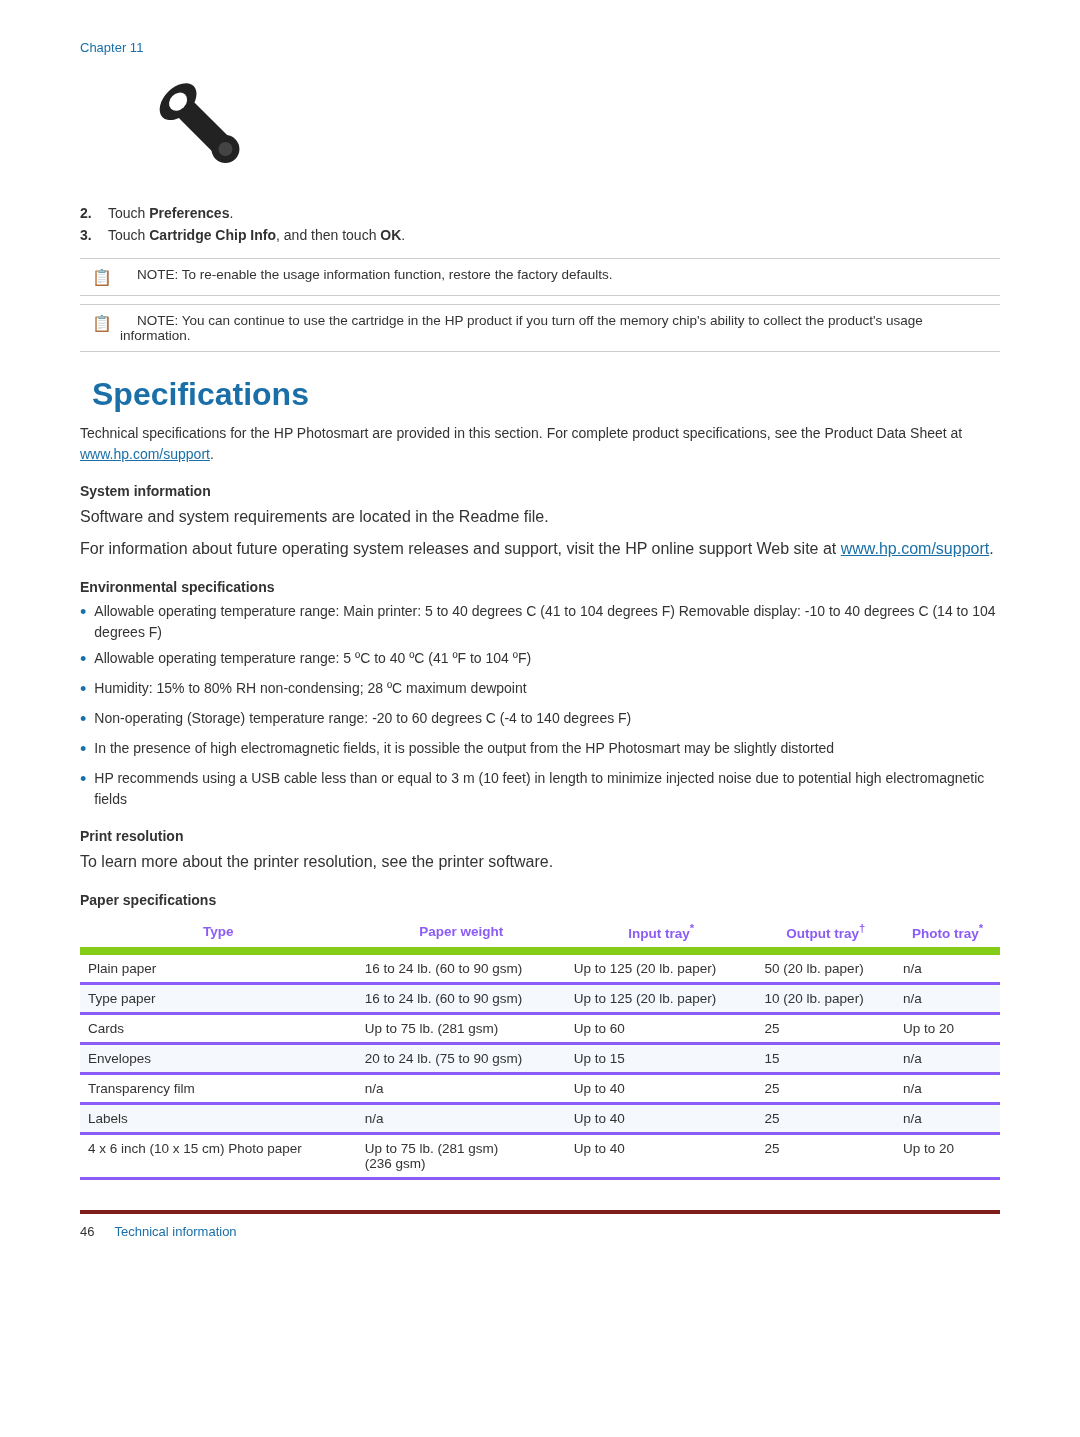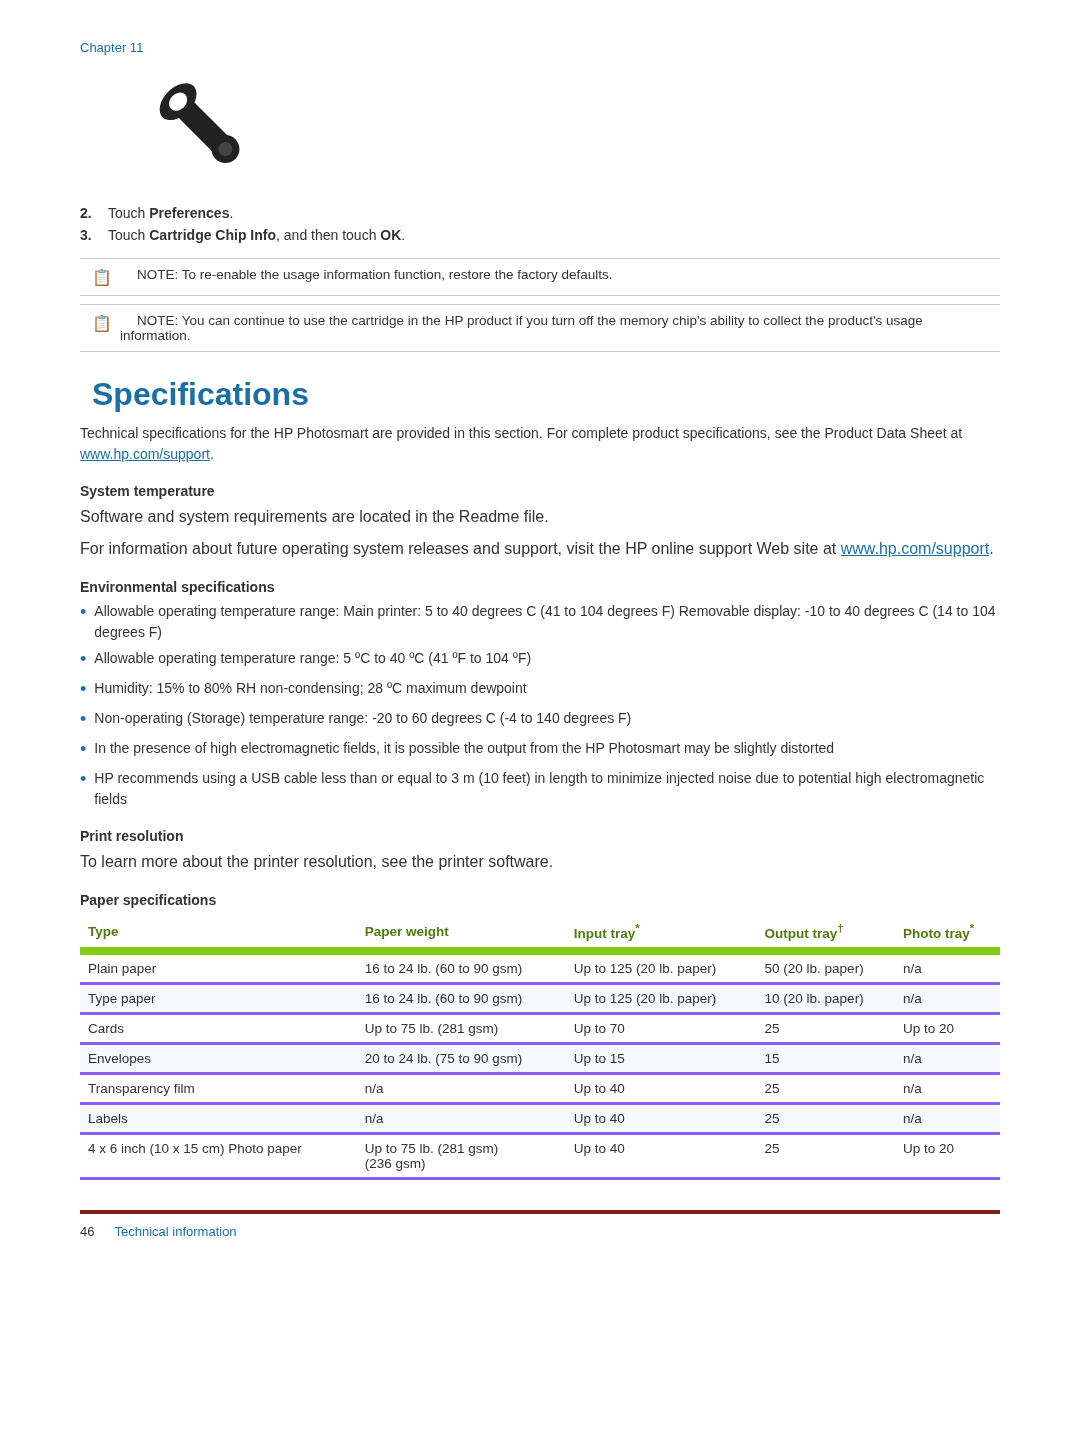--- a/index.html
+++ b/index.html
@@ -104,22 +104,22 @@
     }
     
     .paper-table {
       width: 100%;
       border-collapse: collapse;
       margin-top: 8px;
       font-size: 13.5px;
     }
     .paper-table th {
       background: #fff;
-      color: #4d7c0f;
-      text-align: left;
+      color: #8b5cf6;
+      text-align: center;
       padding: 6px 8px;
       border-bottom: 8px solid #84cc16;
       font-weight: bold;
     }
     .paper-table td {
       padding: 6px 8px;
       vertical-align: top;
       border-bottom: 3px solid #8b5cf6;
     }
     .paper-table tr:nth-child(even) td {
@@ -183,21 +183,21 @@
   <span class="note-icon">📋</span>
   <span><span class="note-label">NOTE:</span>  You can continue to use the cartridge in the HP product if you turn off the memory chip's ability to collect the product's usage information.</span>
 </div>
 
 <h1 class="section-title">Specifications</h1>
 
 <p class="intro-text">
   Technical specifications for the HP Photosmart are provided in this section. For complete product specifications, see the Product Data Sheet at <a href="#">www.hp.com/support</a>.
 </p>
 
-<div class="subsection-title">System temperature</div>
+<div class="subsection-title">System information</div>
 <p class="body-text">Software and system requirements are located in the Readme file.</p>
 <p class="body-text">
   For information about future operating system releases and support, visit the HP online support Web site at <a href="#">www.hp.com/support</a>.
 </p>
 
 <div class="subsection-title">Environmental specifications</div>
 <ul class="bullet-list">
   <li>
     <span class="bullet-dot">•</span>
     <span>Allowable operating temperature range: Main printer: 5 to 40 degrees C (41 to 104 degrees F) Removable display: -10 to 40 degrees C (14 to 104 degrees F)</span>
@@ -250,21 +250,21 @@
     <tr>
       <td>Type paper</td>
       <td>16 to 24 lb. (60 to 90 gsm)</td>
       <td>Up to 125 (20 lb. paper)</td>
       <td>10 (20 lb. paper)</td>
       <td>n/a</td>
     </tr>
     <tr>
       <td>Cards</td>
       <td>Up to 75 lb. (281 gsm)</td>
-      <td>Up to 70</td>
+      <td>Up to 60</td>
       <td>25</td>
       <td>Up to 20</td>
     </tr>
     <tr>
       <td>Envelopes</td>
       <td>20 to 24 lb. (75 to 90 gsm)</td>
       <td>Up to 15</td>
       <td>15</td>
       <td>n/a</td>
     </tr>

